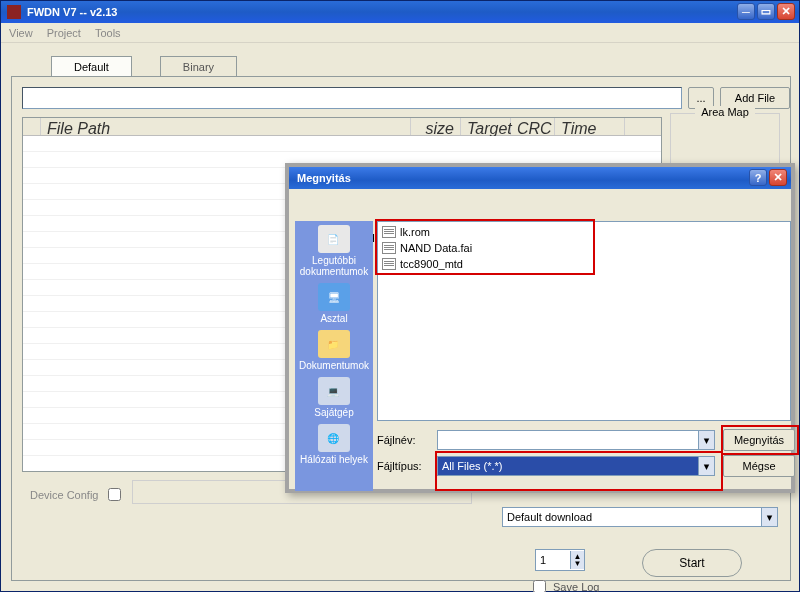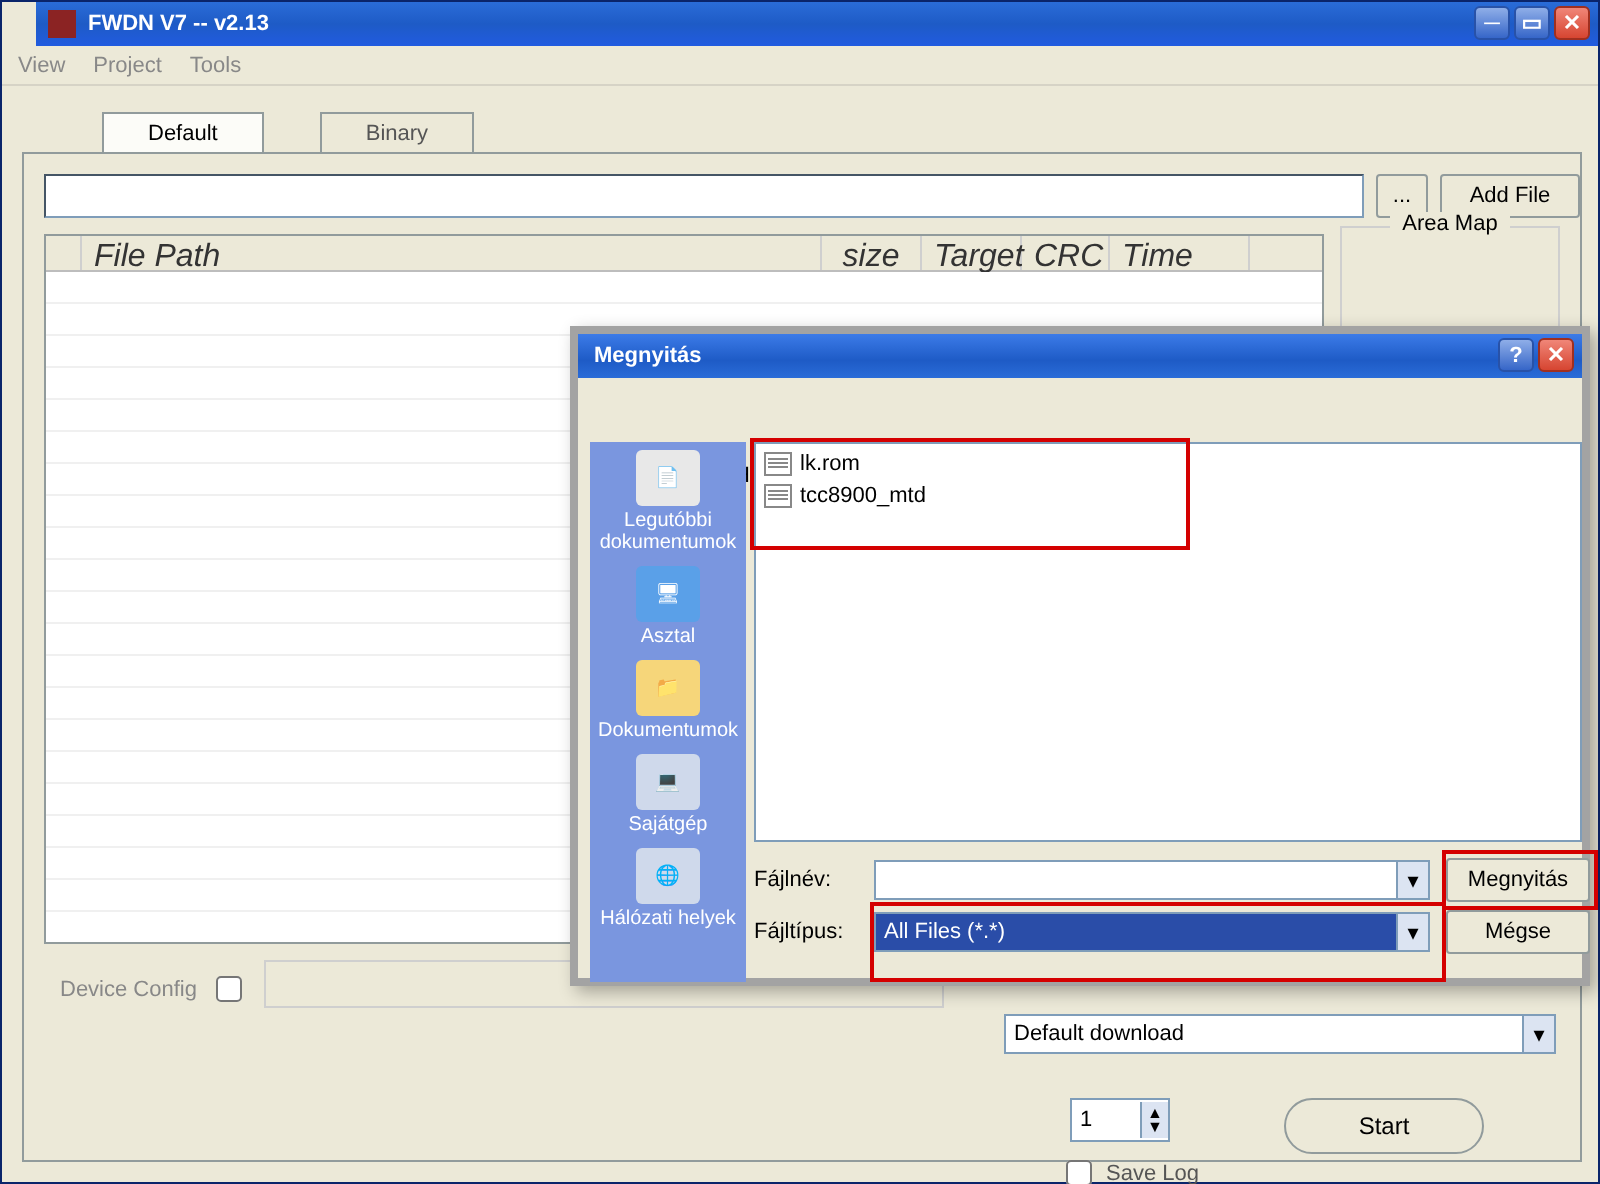--- a/index.html
+++ b/index.html
@@ -23,21 +23,20 @@
   }
   .titlebar {
     height: 22px;
     background: linear-gradient(to bottom,#2a6cd8 0%,#1e5bc6 50%,#215be0 100%);
     display: flex;
     align-items: center;
     color: #fff;
     font-weight: bold;
     padding-left: 6px;
     position: relative;
-    margin-left: 17px;
   }
   .titlebar .icon {
     width: 14px; height: 14px;
     background: #8b2323;
     margin-right: 6px;
     display: inline-block;
   }
   .ctrl-btns {
     position: absolute;
     right: 4px; top: 2px;
@@ -365,21 +364,21 @@
     <div class="filepath-row">
       <div class="filepath-input"></div>
       <button class="btn browse">...</button>
       <button class="btn" style="width:70px">Add File</button>
     </div>
 
     <div class="filetable">
       <div class="filetable-head">
         <div style="width:18px"></div>
         <div style="width:370px">File Path</div>
-        <div style="width:50px;text-align:center">size</div>
+        <div style="width:50px;text-align:right">size</div>
         <div style="width:50px">Target</div>
         <div style="width:44px">CRC</div>
         <div style="width:70px">Time</div>
       </div>
       <div class="filetable-body"></div>
     </div>
 
     <div class="areamap">
       <div class="areamap-title">Area Map</div>
     </div>
@@ -458,20 +457,24 @@
       </div>
     </div>
 
     <div class="filelist">
       <div class="row">
         <span class="fi-icon"></span>
         <span>lk.rom</span>
       </div>
       <div class="row">
         <span class="fi-icon"></span>
+        <span>NAND Data.fai</span>
+      </div>
+      <div class="row">
+        <span class="fi-icon"></span>
         <span>tcc8900_mtd</span>
       </div>
     </div>
 
     <div class="redbox" style="left:86px;top:30px;width:220px;height:56px"></div>
 
     <div class="dlg-bottom">
       <label>Fájlnév:</label>
       <div class="fn-input">
         <div class="dd-arrow" style="margin-left:auto">▾</div>

